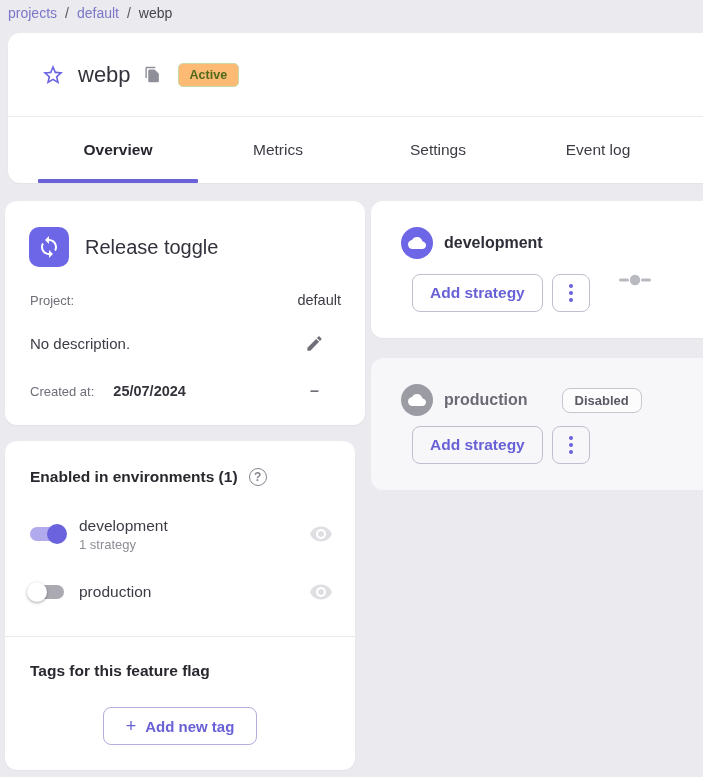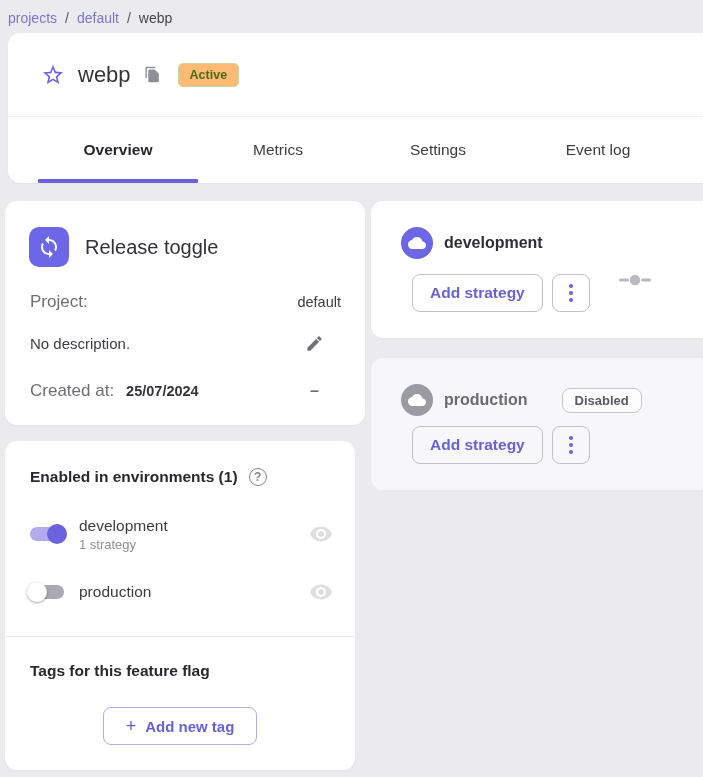--- a/index.html
+++ b/index.html
@@ -2,21 +2,21 @@
 <html><head>
 <meta charset="utf-8">
 <style>
   * { margin:0; padding:0; box-sizing:border-box; }
   html,body { width:703px; height:777px; }
   body { font-family:"Liberation Sans", sans-serif; background:#ebeaef; overflow:hidden; }
 
   .page { position:relative; width:703px; height:777px; background:#ebeaef; overflow:hidden; }
 
   
-  .breadcrumb { position:absolute; top:0; left:8px; height:26px; display:flex; align-items:flex-end; gap:8px; font-size:14px; }
+  .breadcrumb { position:absolute; top:0; left:8px; height:26px; display:flex; align-items:center; gap:8px; font-size:14px; }
   .crumb-link { color:#7b77c8; text-decoration:none; cursor:pointer; }
   .crumb-sep { color:#55555e; }
   .crumb-current { color:#44444c; }
 
   
   .header-card { position:absolute; left:8px; top:33px; width:715px; height:150px; background:#fff; border-radius:12px; box-shadow:0 1px 2px rgba(30,30,60,.04); }
   .title-row { height:83px; display:flex; align-items:center; padding-left:33px; gap:13px; }
   .flag-title { font-size:22px; font-weight:400; color:#33333c; }
   .status-badge { background:#fdba74; border:1px solid #c9d9a4; color:#50691a; font-size:12.5px; font-weight:bold; padding:4px 11px; border-radius:5px; margin-left:4px; }
   .tabs { position:absolute; top:83px; left:0; right:0; bottom:0; border-top:1px solid #ecebef; display:flex; padding-left:30px; }
@@ -24,28 +24,28 @@
   .tab.active { font-weight:bold; color:#26262e; }
   .tab-underline { position:absolute; bottom:0; left:30px; width:160px; height:4px; background:#6a62d8; border-radius:1px; }
 
   .card { position:absolute; background:#fff; border-radius:12px; box-shadow:0 1px 2px rgba(30,30,60,.04); }
 
   
   #flag-card { left:5px; top:201px; width:360px; height:224px; }
   .flag-type-icon { position:absolute; left:24px; top:26px; width:40px; height:40px; border-radius:10px; background:#6d66e6; display:flex; align-items:center; justify-content:center; }
   .flag-type-label { position:absolute; left:80px; top:35px; font-size:20px; color:#32323c; }
   .meta-row { position:absolute; left:25px; right:24px; display:flex; justify-content:space-between; align-items:center; }
-  .meta-label { font-size:17px; color:#6e6e78; }
+  .meta-label { font-size:13px; color:#6e6e78; }
   .meta-value { font-size:14.5px; color:#3c3c45; }
   .row-project { top:91px; }
   .row-desc { top:124px; height:36px; }
   .desc-text { font-size:15px; color:#3c3c45; }
   .icon-btn { width:34px; height:34px; display:flex; align-items:center; justify-content:center; border:none; background:transparent; cursor:pointer; margin-right:10px; }
   .row-created { top:174px; height:32px; }
-  .created-left { display:flex; gap:12px; align-items:baseline; }
+  .created-left { display:flex; gap:19px; align-items:baseline; }
   .created-value { font-size:14.5px; font-weight:bold; color:#33333c; }
   .collapse-dash { font-size:16px; font-weight:bold; color:#6f6f78; margin-right:22px; }
 
   
   #env-card { left:5px; top:441px; width:350px; height:329px; }
   .env-title-row { position:absolute; top:27px; left:25px; display:flex; align-items:flex-end; gap:11px; }
   .env-title { font-size:15.5px; font-weight:bold; color:#28282f; }
   .help-icon { width:18px; height:18px; border:1.5px solid #85858f; border-radius:50%; color:#85858f; font-size:12px; font-weight:bold; display:flex; align-items:center; justify-content:center; cursor:pointer; }
   .env-row { position:absolute; left:22px; right:22px; height:46px; display:flex; align-items:center; }
   .env-row-1 { top:70px; }

